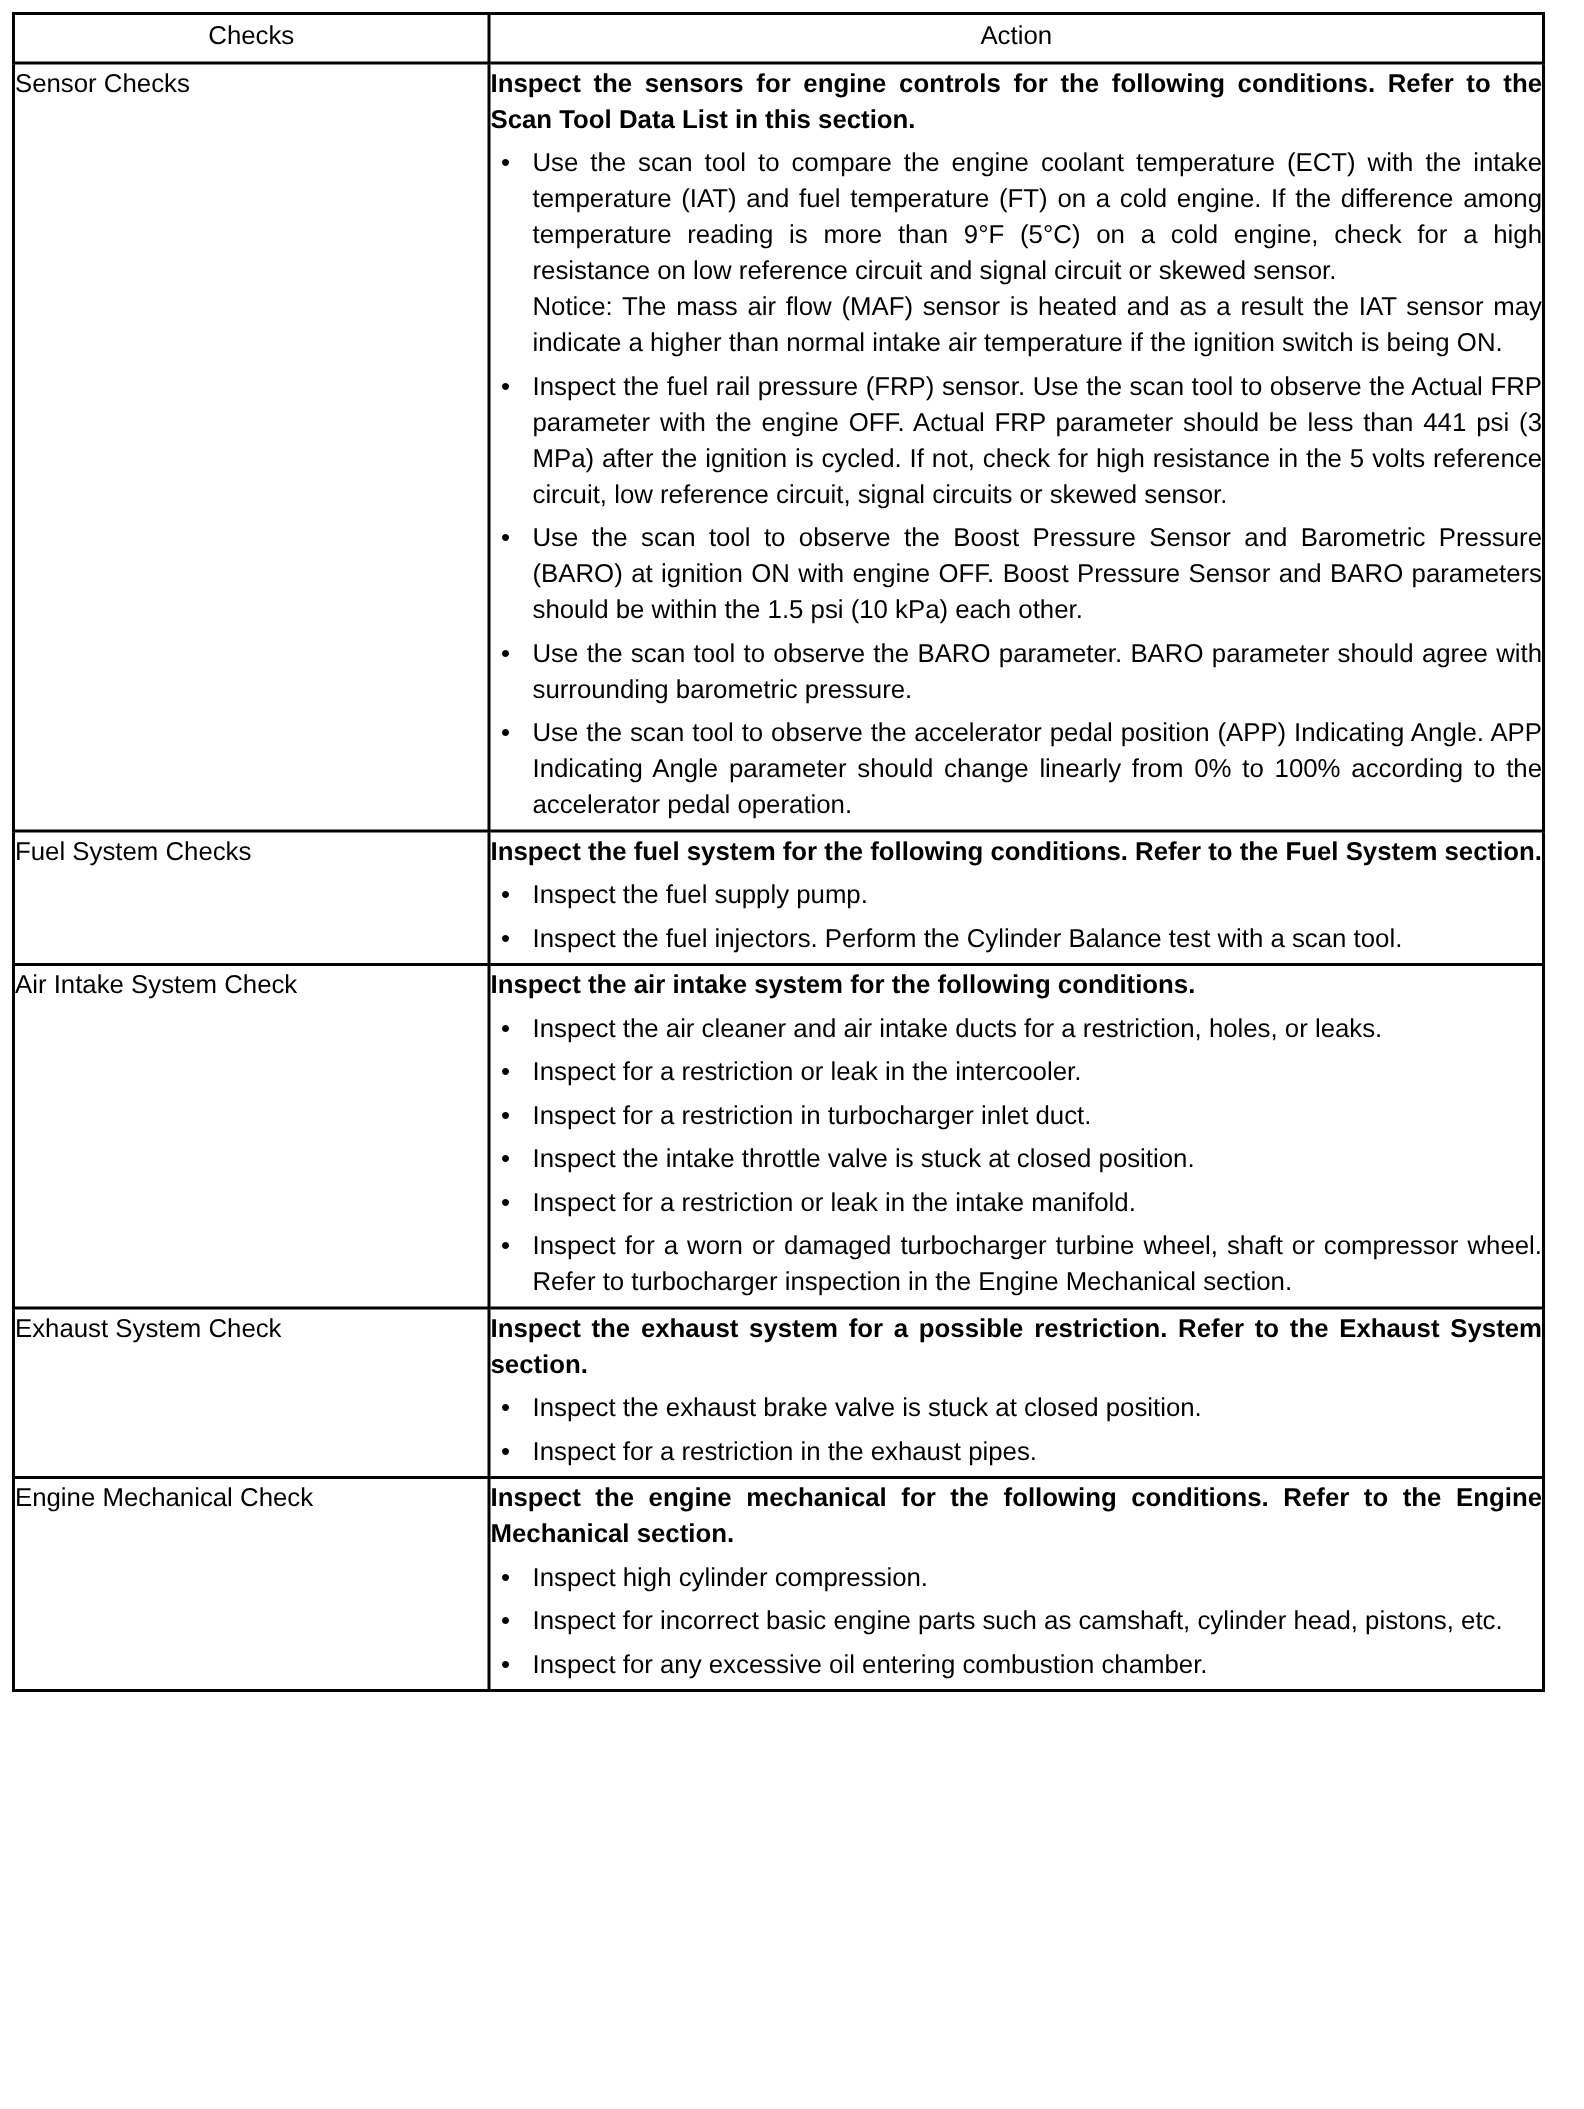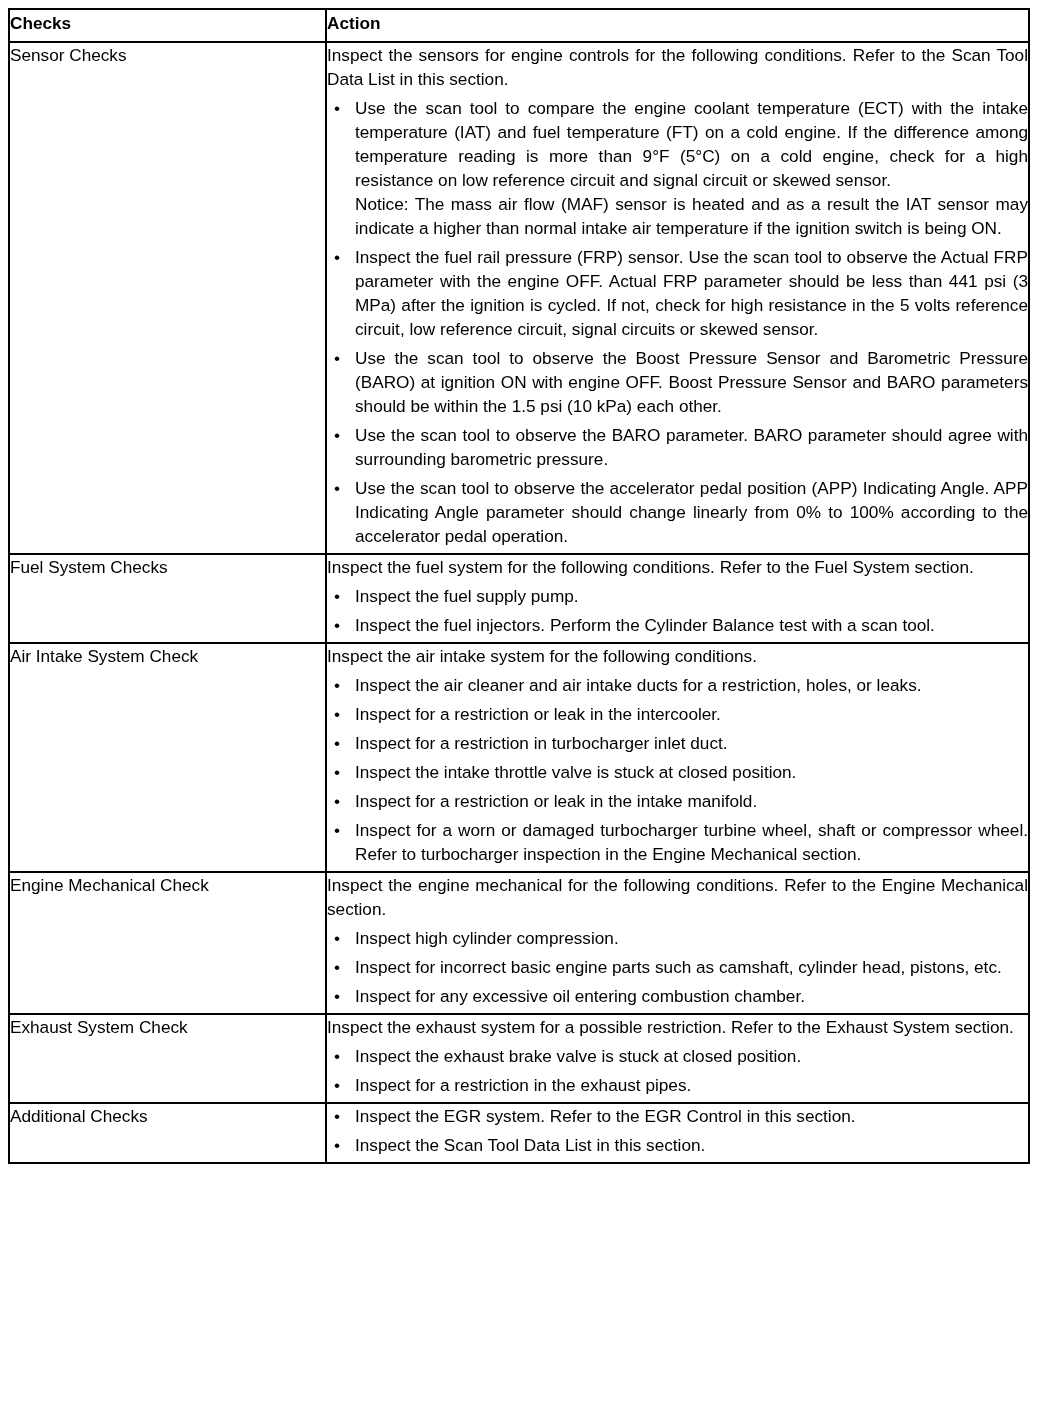--- a/index.html
+++ b/index.html
@@ -6,25 +6,25 @@
   body { width: 1056px; height: 1406px; position: relative; overflow: hidden; }
   .doc-table {
     position: absolute; left: 8px; top: 8px; width: 1022px;
     border-collapse: collapse; table-layout: fixed;
     font-family: "Liberation Sans", sans-serif; font-size: 17.2px; color: #000;
     line-height: 24px;
   }
   .doc-table td, .doc-table th {
     border: 2px solid #000; vertical-align: top; padding: 0;
   }
-  .doc-table th { font-weight: bold; text-align: left; height: 31px; line-height: 26px; }
+  .doc-table th { font-weight: normal; text-align: center; height: 31px; line-height: 26px; }
   .col-checks { width: 317px; }
   .check-name { padding: 2px 8px 0 8px; margin-left: 20px; }
   .action { padding: 2px 7px 5px 7px; text-align: justify; }
-  .intro { margin: 0 0 5px 0; }
+  .intro { margin: 0 0 5px 0; font-weight: bold; }
   ul.bullets { list-style: none; margin: 0; padding: 0; }
   ul.bullets li { position: relative; padding-left: 28px; margin: 0 0 5px 0; text-align: justify; }
   ul.bullets li .bullet { position: absolute; left: 7px; top: 0; }
   .notice-label { font-weight: normal; }
 </style>
 </head>
 <body>
 
 <table class="doc-table">
   <colgroup>
@@ -113,66 +113,51 @@
           </li>
           <li>
             <span class="bullet">•</span>
             <span>Inspect for a worn or damaged turbocharger turbine wheel, shaft or compressor wheel. Refer to turbocharger inspection in the Engine Mechanical section.</span>
           </li>
         </ul>
       </td>
     </tr>
 
     <tr>
+      <td class="check-name">Exhaust System Check</td>
+      <td class="action">
+        <p class="intro">Inspect the exhaust system for a possible restriction. Refer to the Exhaust System section.</p>
+        <ul class="bullets">
+          <li>
+            <span class="bullet">•</span>
+            <span> Inspect the exhaust brake valve is stuck at closed position.</span>
+          </li>
+          <li>
+            <span class="bullet">•</span>
+            <span> Inspect for a restriction in the exhaust pipes.</span>
+          </li>
+        </ul>
+      </td>
+    </tr>
+
+    <tr>
       <td class="check-name">Engine Mechanical Check</td>
       <td class="action">
         <p class="intro">Inspect the engine mechanical for the following conditions. Refer to the Engine Mechanical section.</p>
         <ul class="bullets">
           <li>
             <span class="bullet">•</span>
             <span>Inspect high cylinder compression.</span>
           </li>
           <li>
             <span class="bullet">•</span>
             <span>Inspect for incorrect basic engine parts such as camshaft, cylinder head, pistons, etc.</span>
           </li>
           <li>
             <span class="bullet">•</span>
             <span>Inspect for any excessive oil entering combustion chamber.</span>
           </li>
         </ul>
       </td>
     </tr>
 
-    <tr>
-      <td class="check-name">Exhaust System Check</td>
-      <td class="action">
-        <p class="intro">Inspect the exhaust system for a possible restriction. Refer to the Exhaust System section.</p>
-        <ul class="bullets">
-          <li>
-            <span class="bullet">•</span>
-            <span> Inspect the exhaust brake valve is stuck at closed position.</span>
-          </li>
-          <li>
-            <span class="bullet">•</span>
-            <span> Inspect for a restriction in the exhaust pipes.</span>
-          </li>
-        </ul>
-      </td>
-    </tr>
-
-    <tr>
-      <td class="check-name">Additional Checks</td>
-      <td class="action">
-        <ul class="bullets">
-          <li>
-            <span class="bullet">•</span>
-            <span>Inspect the EGR system. Refer to the EGR Control in this section.</span>
-          </li>
-          <li>
-            <span class="bullet">•</span>
-            <span>Inspect the Scan Tool Data List in this section.</span>
-          </li>
-        </ul>
-      </td>
-    </tr>
   </tbody>
 </table>
 
 </body></html>

